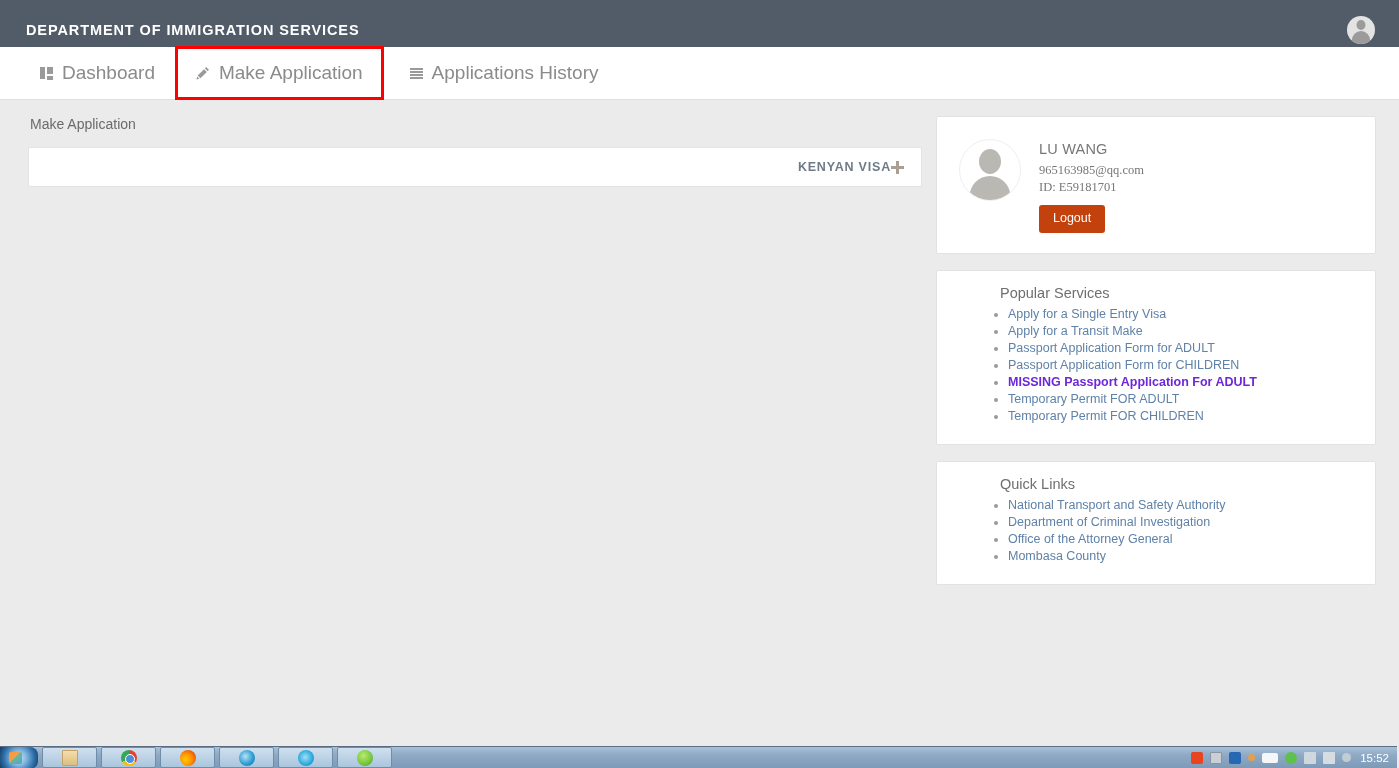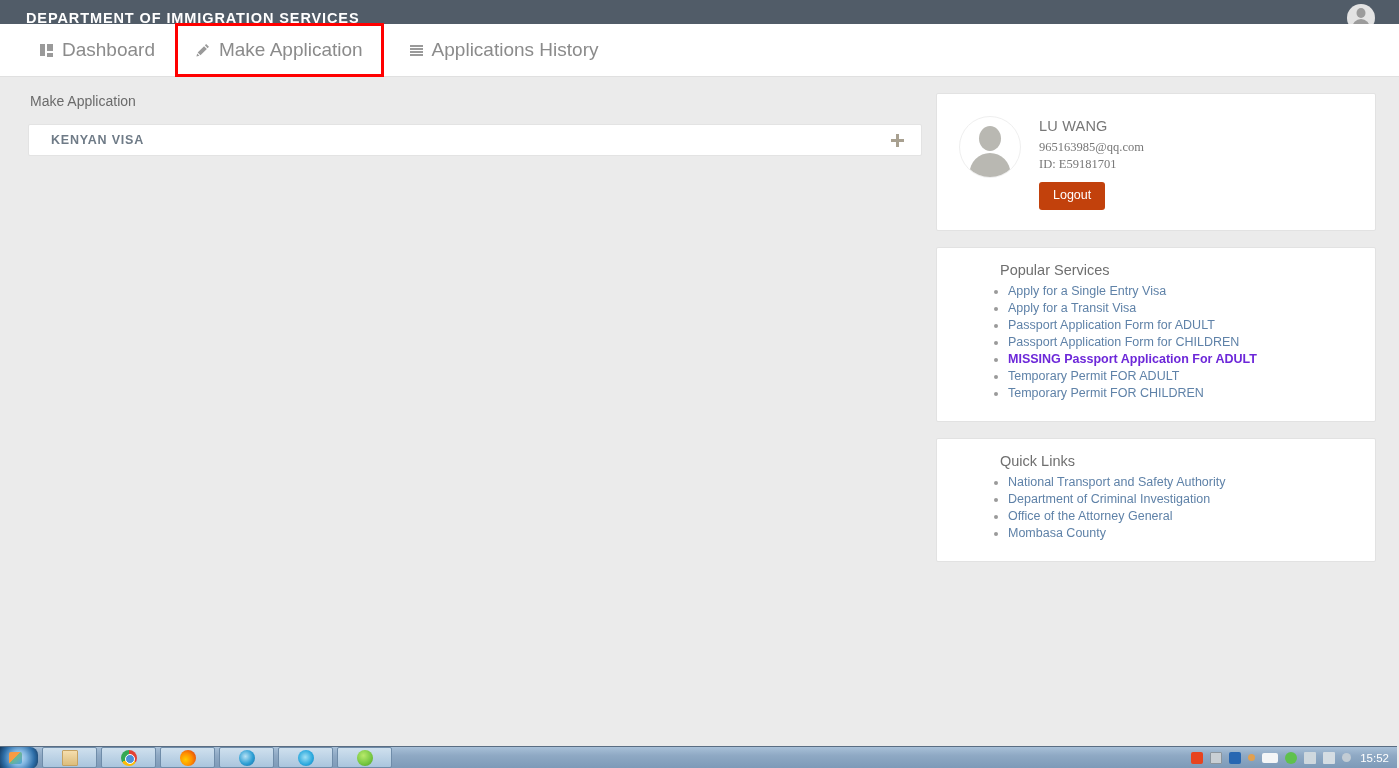--- a/index.html
+++ b/index.html
@@ -12,21 +12,21 @@
 
   body {
     font-family: "Liberation Sans", sans-serif;
     background: #ebebeb;
     font-size: 13px;
     color: #555;
   }
 
   
   .app-header {
-    height: 24px;
+    height: 47px;
     background: #515c68;
     display: flex;
     align-items: center;
     justify-content: space-between;
     padding: 12px 24px 0 26px;
   }
   .app-title {
     color: #ffffff;
     font-size: 14.5px;
     font-weight: bold;
@@ -124,24 +124,24 @@
     font-weight: normal;
   }
 
   
   .panel {
     background: #ffffff;
     border: 1px solid #e3e3e3;
     border-radius: 2px;
   }
   .accordion-head {
-    height: 30px;
-    display: flex;
-    align-items: center;
-    justify-content: space-between;
+    height: 38px;
+    display: flex;
+    align-items: center;
+    justify-content: flex-end;
     padding: 0 17px 0 22px;
     cursor: pointer;
   }
   .accordion-title {
     font-size: 12.5px;
     font-weight: bold;
     color: #6f7b87;
     letter-spacing: 0.8px;
   }
   .icon-plus {
@@ -422,21 +422,21 @@
         <div class="profile-line">965163985@qq.com</div>
         <div class="profile-line">ID: E59181701</div>
         <button class="btn-logout">Logout</button>
       </div>
     </div>
 
     <div class="card card-list">
       <h2 class="card-heading">Popular Services</h2>
       <ul>
         <li><a>Apply for a Single Entry Visa</a></li>
-        <li><a>Apply for a Transit Visa</a></li>
+        <li><a>Apply for a Transit Make</a></li>
         <li><a>Passport Application Form for ADULT</a></li>
         <li><a>Passport Application Form for CHILDREN</a></li>
         <li><a class="bold">MISSING Passport Application For ADULT</a></li>
         <li><a>Temporary Permit FOR ADULT</a></li>
         <li><a>Temporary Permit FOR CHILDREN</a></li>
       </ul>
     </div>
 
     <div class="card card-list">
       <h2 class="card-heading">Quick Links</h2>

